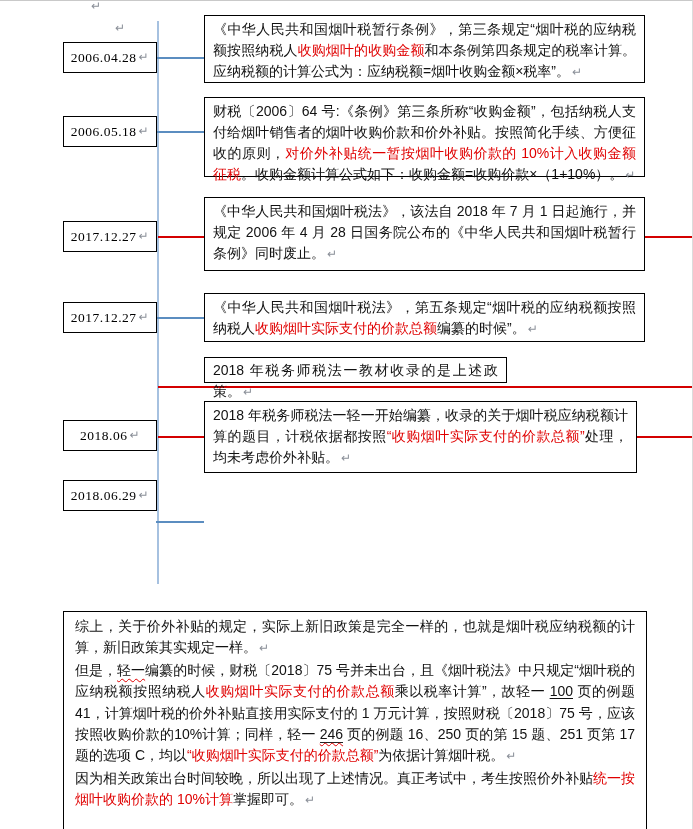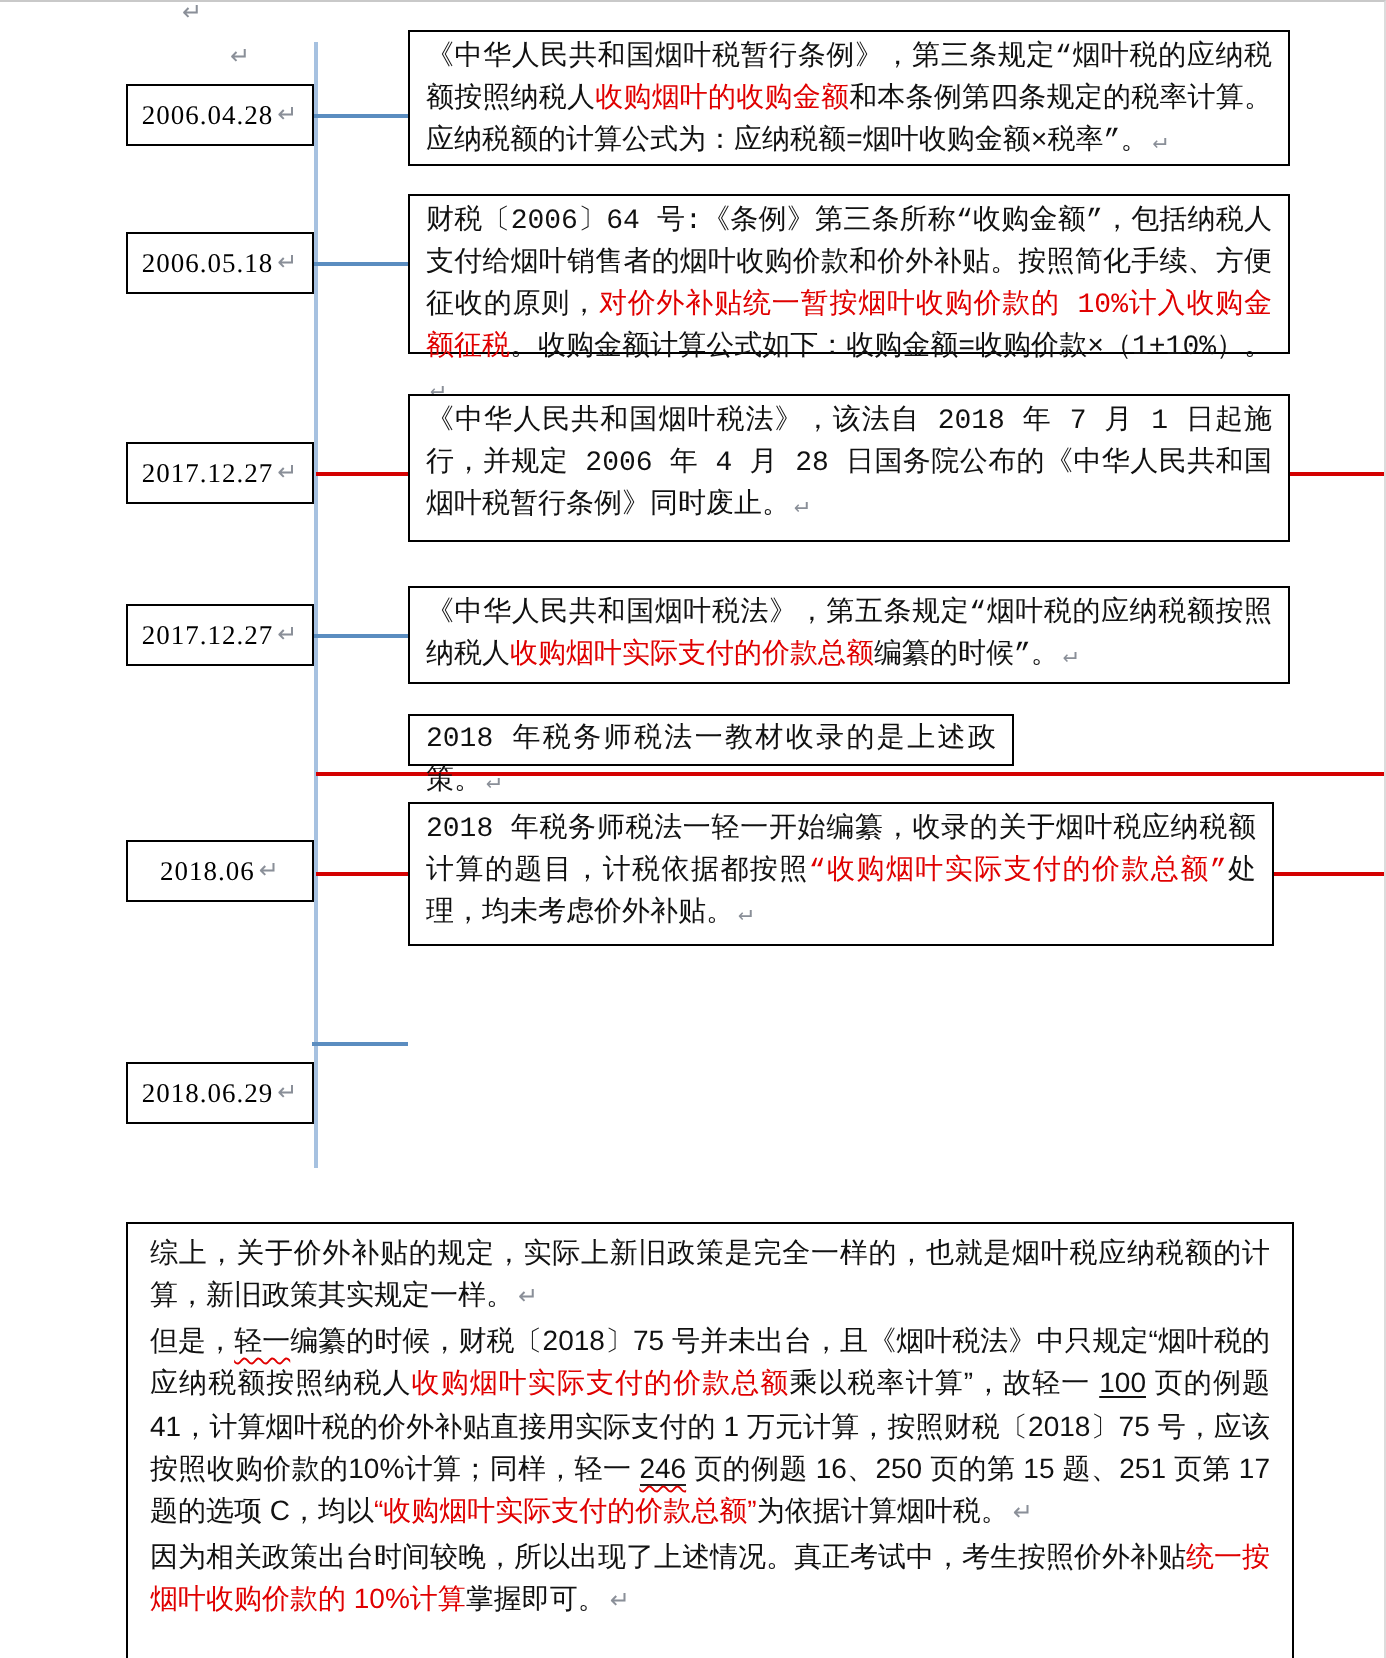--- a/index.html
+++ b/index.html
@@ -20,21 +20,21 @@
   .datebox{
     position:absolute;left:63px;width:94px;height:31px;box-sizing:border-box;
     border:1.6px solid #000;background:#fff;z-index:2;
     font-family:"Liberation Serif",serif;font-size:13.5px;letter-spacing:.5px;
     display:flex;align-items:center;justify-content:center;white-space:nowrap;
   }
   .pbox{
     position:absolute;left:204px;width:441px;box-sizing:border-box;
     border:1.6px solid #000;background:#fff;z-index:2;
     font-size:14px;line-height:21px;padding:3px 8px 0 8px;
-    text-align:justify;color:#111;font-family:Liberation Mono, monospace;
+    text-align:justify;color:#111;
   }
   .floatmark{position:absolute;z-index:3;}
   #summary{
     position:absolute;left:63px;top:610px;width:584px;height:221px;box-sizing:border-box;
     border:1.8px solid #000;background:#fff;z-index:2;
     font-size:14px;line-height:21.4px;padding:4px 11px;color:#111;text-align:justify;
   }
   #summary p{margin:0;}
 </style>
 </head>
@@ -69,21 +69,21 @@
       <span class="pm">↵</span>
     </div>
   <div class="datebox" style="top:301px;">
       <span>2017.12.27</span>
       <span class="pm">↵</span>
     </div>
   <div class="datebox" style="top:419px;">
       <span>2018.06</span>
       <span class="pm">↵</span>
     </div>
-  <div class="datebox" style="top:530px;">
+  <div class="datebox" style="top:479px;">
       <span>2018.06.29</span>
       <span class="pm">↵</span>
     </div>
 
   <div class="pbox" style="top:14px;height:68px;"><span>《中华人民共和国烟叶税暂行条例》，第三条规定“烟叶税的应纳税额按照纳税人</span><span class="red">收购烟叶的收购金额</span><span>和本条例第四条规定的税率计算。应纳税额的计算公式为：应纳税额=烟叶收购金额×税率”。</span><span class="pm">↵</span></div>
   <div class="pbox" style="top:96px;height:80px;"><span>财税〔2006〕64 号:《条例》第三条所称“收购金额”，包括纳税人支付给烟叶销售者的烟叶收购价款和价外补贴。按照简化手续、方便征收的原则，</span><span class="red">对价外补贴统一暂按烟叶收购价款的 10%计入收购金额征税</span><span>。收购金额计算公式如下：收购金额=收购价款×（1+10%）。</span><span class="pm">↵</span></div>
   <div class="pbox" style="top:196px;height:74px;"><span>《中华人民共和国烟叶税法》，该法自 2018 年 7 月 1 日起施行，并规定 2006 年 4 月 28 日国务院公布的《中华人民共和国烟叶税暂行条例》同时废止。</span><span class="pm">↵</span></div>
   <div class="pbox" style="top:292px;height:49px;"><span>《中华人民共和国烟叶税法》，第五条规定“烟叶税的应纳税额按照纳税人</span><span class="red">收购烟叶实际支付的价款总额</span><span>编纂的时候”。</span><span class="pm">↵</span></div>
   <div class="pbox" style="top:356px;height:26px;width:303px;padding-top:2px;"><span>2018 年税务师税法一教材收录的是上述政策。</span><span class="pm">↵</span></div>
   <div class="pbox" style="top:400px;height:72px;width:433px;"><span>2018 年税务师税法一轻一开始编纂，收录的关于烟叶税应纳税额计算的题目，计税依据都按照</span><span class="red">“收购烟叶实际支付的价款总额”</span><span>处理，均未考虑价外补贴。</span><span class="pm">↵</span></div>

